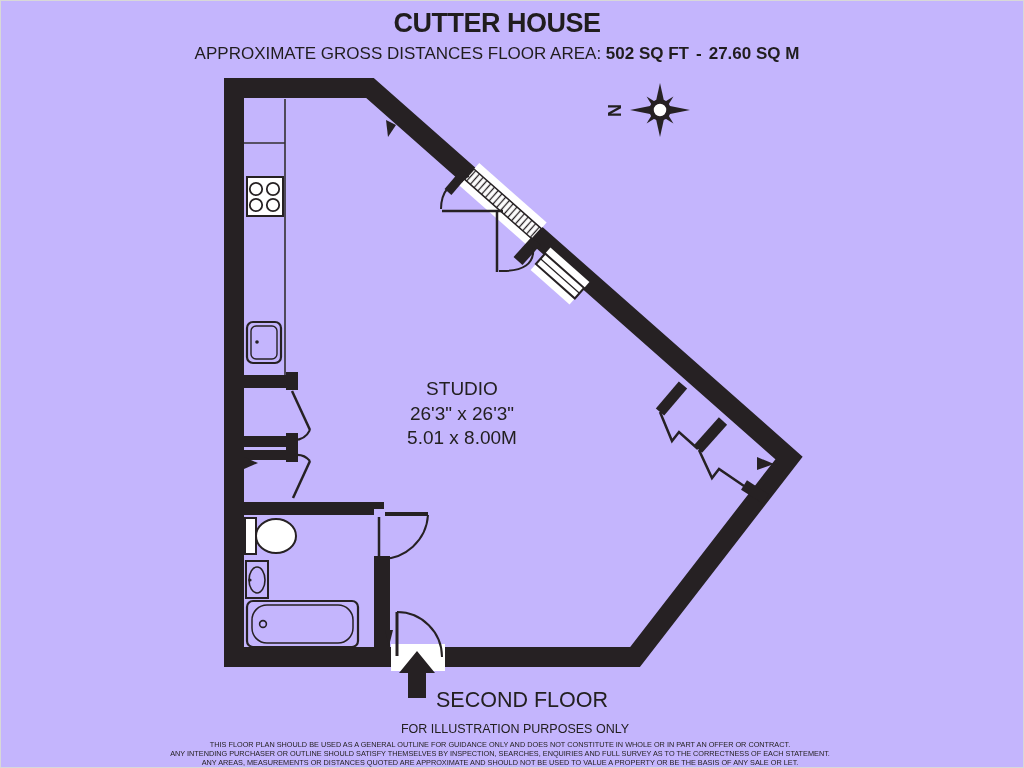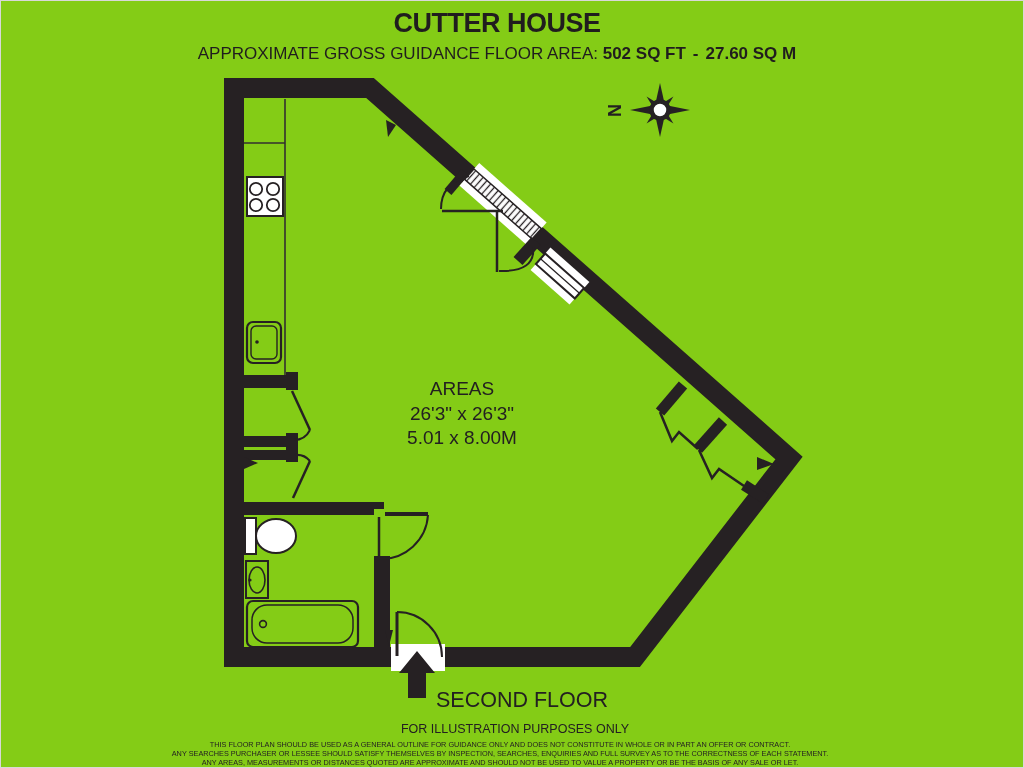--- a/index.html
+++ b/index.html
@@ -1,17 +1,17 @@
 <!DOCTYPE html>
 <html><head>
 <meta charset="utf-8">
 <style>
   html,body{margin:0;padding:0;background:#ffffff;}
   #canvas{
-    position:relative;width:1024px;height:768px;background:#84cc16;
+    position:relative;width:1024px;height:768px;background:#c4b5fd;
     font-family:"Liberation Sans",sans-serif;color:#1c1a1b;overflow:hidden;
     box-shadow:inset 0 0 0 1px #d8d8d8;
   }
   .abs{position:absolute;}
   .ctr{text-align:center;}
   #title{left:0;top:8px;width:994px;font-size:27px;font-weight:bold;letter-spacing:-0.5px;color:#201d1e;}
   #subtitle{left:0;top:44px;width:994px;font-size:17px;color:#201d1e;}
   #subtitle .b{font-weight:bold;}
   #subtitle .sep{font-weight:bold;margin:0 7px;}
   #room-label{left:352px;top:377px;width:220px;font-size:19px;line-height:24.5px;color:#232021;}
@@ -157,32 +157,32 @@
       <circle cx="0" cy="0" r="8.5" fill="#ffffff" stroke="#262123" stroke-width="4.5"></circle>
     </g>
 
     <g fill="#262123">
       <polygon points="417,651 435,673 426,673 426,698 408,698 408,673 399,673"></polygon>
     </g>
   </svg>
 
   <div id="title" class="abs ctr">CUTTER HOUSE</div>
 
-  <div id="subtitle" class="abs ctr"><span>APPROXIMATE GROSS GUIDANCE FLOOR AREA:</span>&nbsp;<span class="b">502 SQ FT</span><span class="sep">-</span><span class="b">27.60 SQ M</span></div>
+  <div id="subtitle" class="abs ctr"><span>APPROXIMATE GROSS DISTANCES FLOOR AREA:</span>&nbsp;<span class="b">502 SQ FT</span><span class="sep">-</span><span class="b">27.60 SQ M</span></div>
 
   <div id="north-label" class="abs ctr">N</div>
 
   <div id="room-label" class="abs ctr">
-    <div>AREAS</div>
+    <div>STUDIO</div>
     <div>26'3" x 26'3"</div>
     <div>5.01 x 8.00M</div>
   </div>
 
   <div id="floor-label" class="abs ctr">SECOND FLOOR</div>
   <div id="purpose-label" class="abs ctr">FOR ILLUSTRATION PURPOSES ONLY</div>
 
   <div id="disclaimer" class="abs ctr">
     <div>THIS FLOOR PLAN SHOULD BE USED AS A GENERAL OUTLINE FOR GUIDANCE ONLY AND DOES NOT CONSTITUTE IN WHOLE OR IN PART AN OFFER OR CONTRACT.</div>
-    <div>ANY SEARCHES PURCHASER OR LESSEE SHOULD SATISFY THEMSELVES BY INSPECTION, SEARCHES, ENQUIRIES AND FULL SURVEY AS TO THE CORRECTNESS OF EACH STATEMENT.</div>
+    <div>ANY INTENDING PURCHASER OR OUTLINE SHOULD SATISFY THEMSELVES BY INSPECTION, SEARCHES, ENQUIRIES AND FULL SURVEY AS TO THE CORRECTNESS OF EACH STATEMENT.</div>
     <div>ANY AREAS, MEASUREMENTS OR DISTANCES QUOTED ARE APPROXIMATE AND SHOULD NOT BE USED TO VALUE A PROPERTY OR BE THE BASIS OF ANY SALE OR LET.</div>
   </div>
 
 </div>
 
 </body></html>

